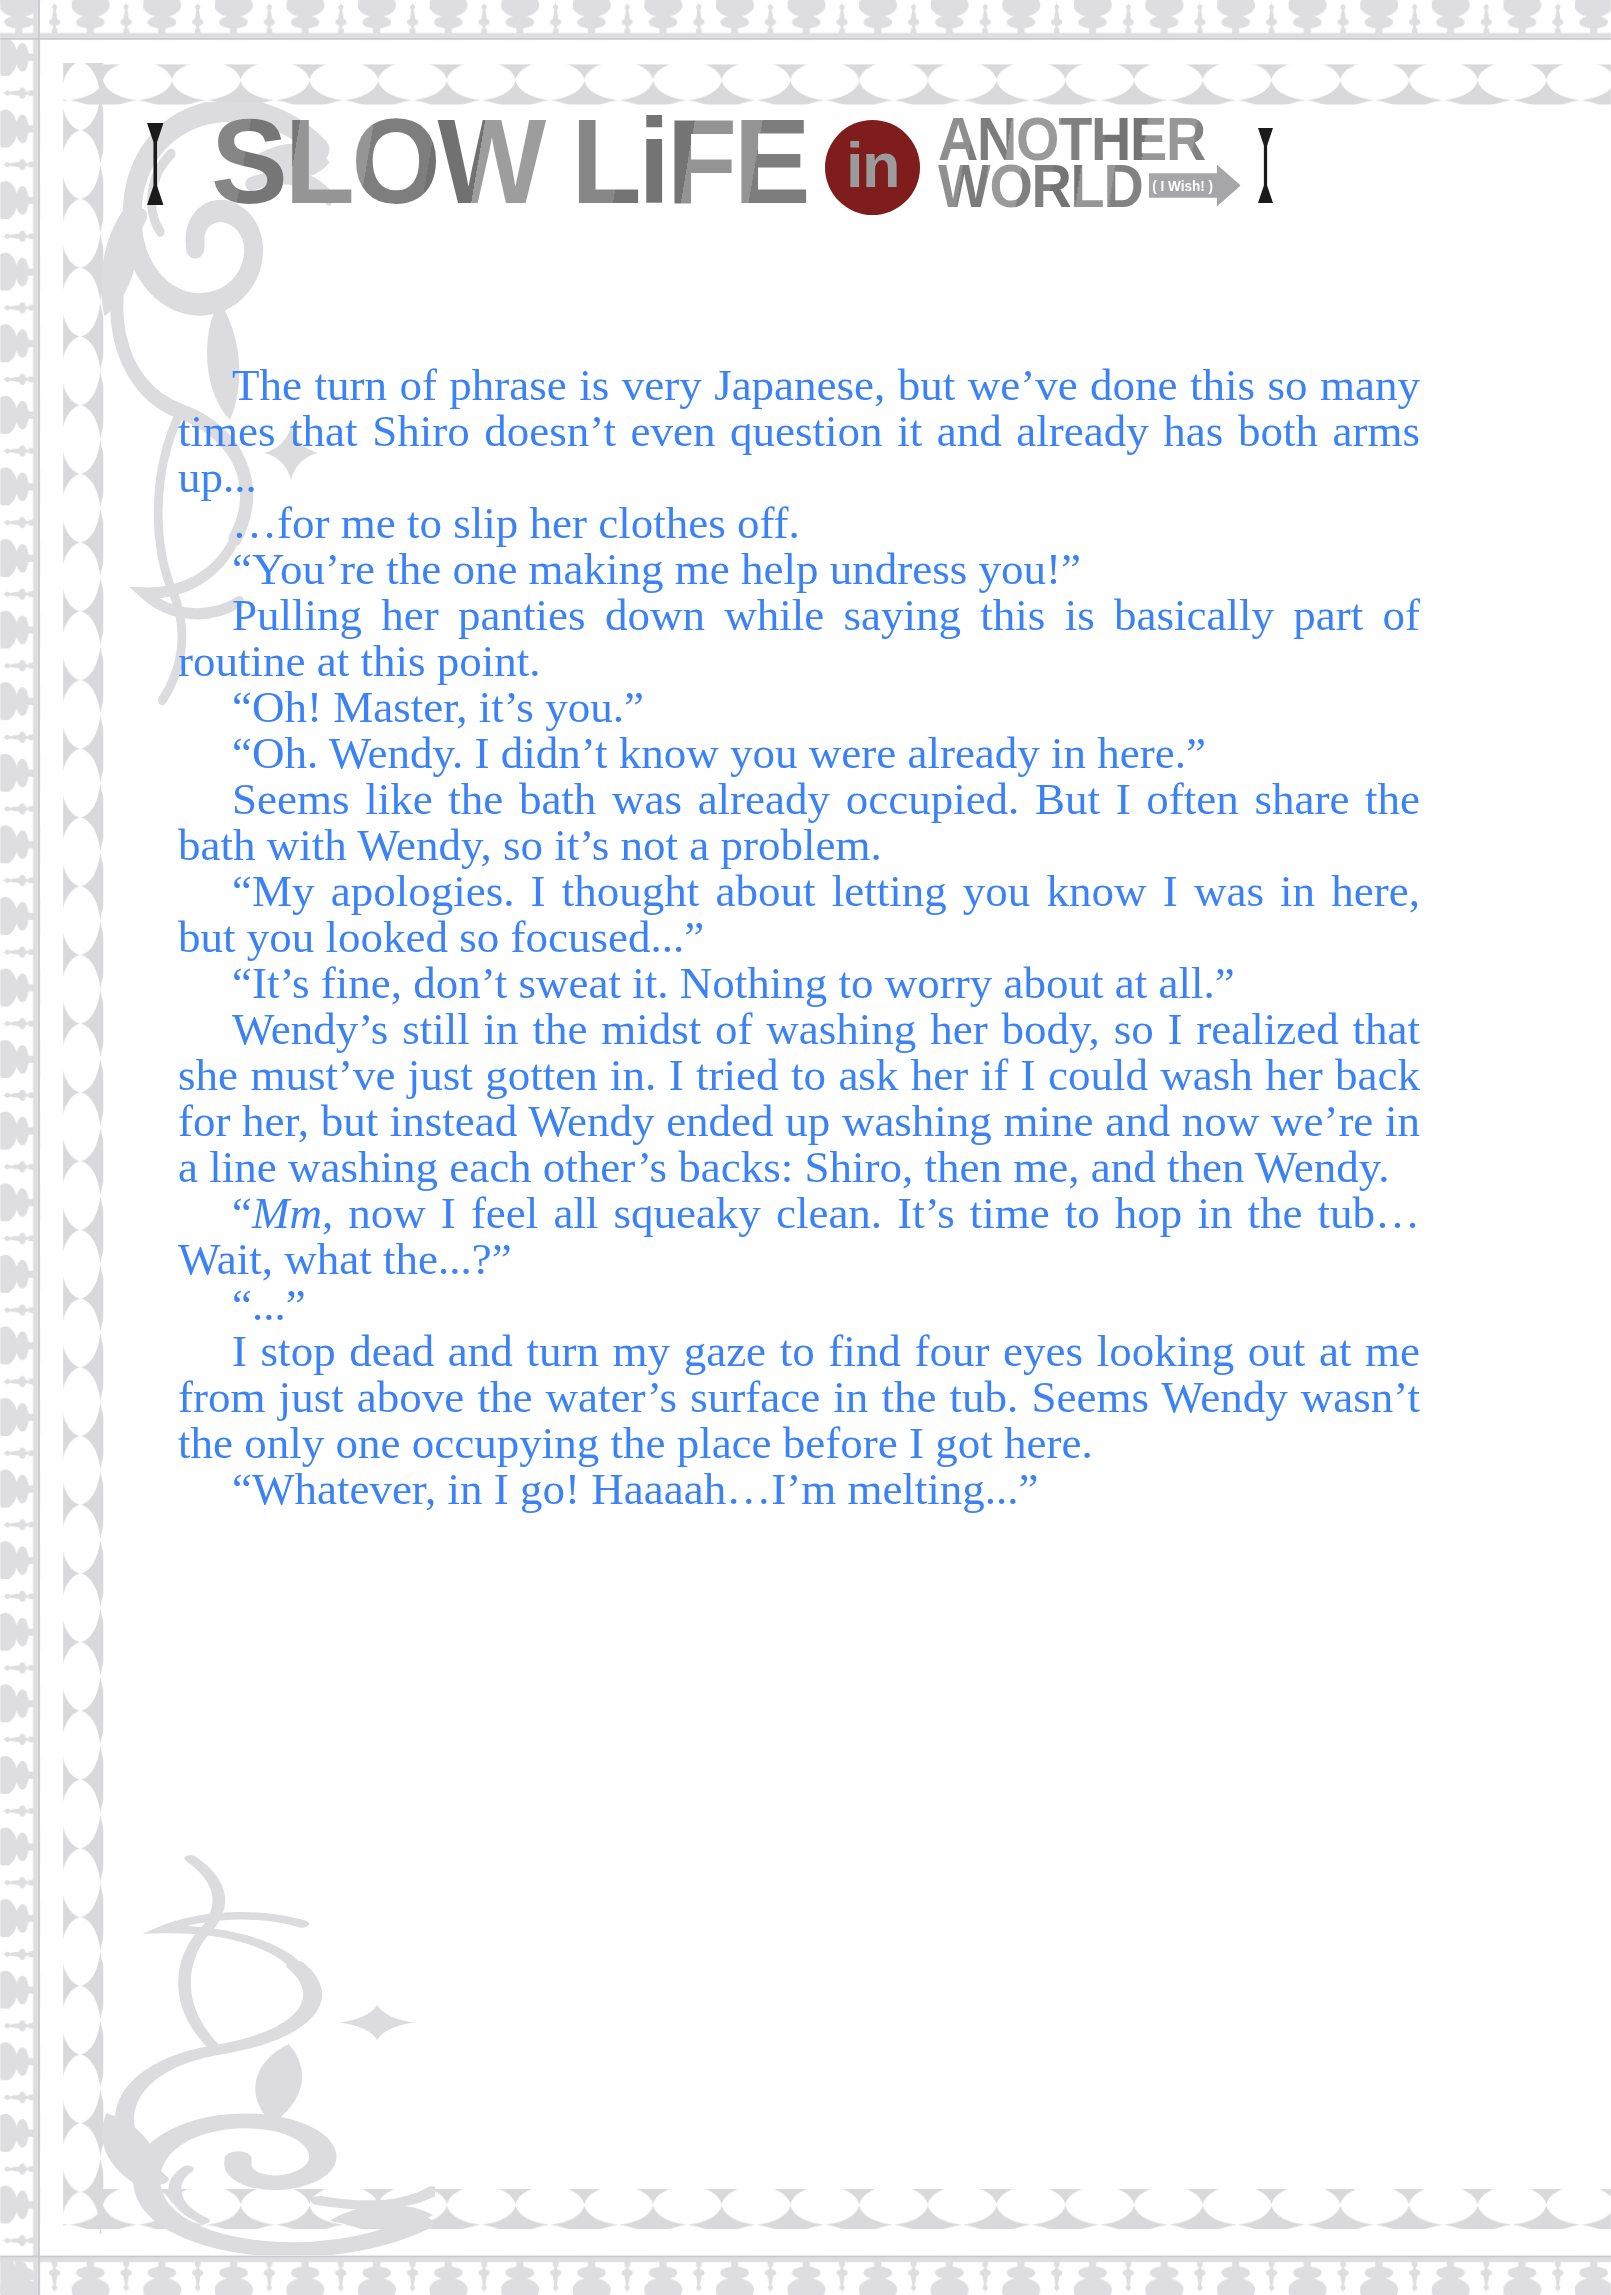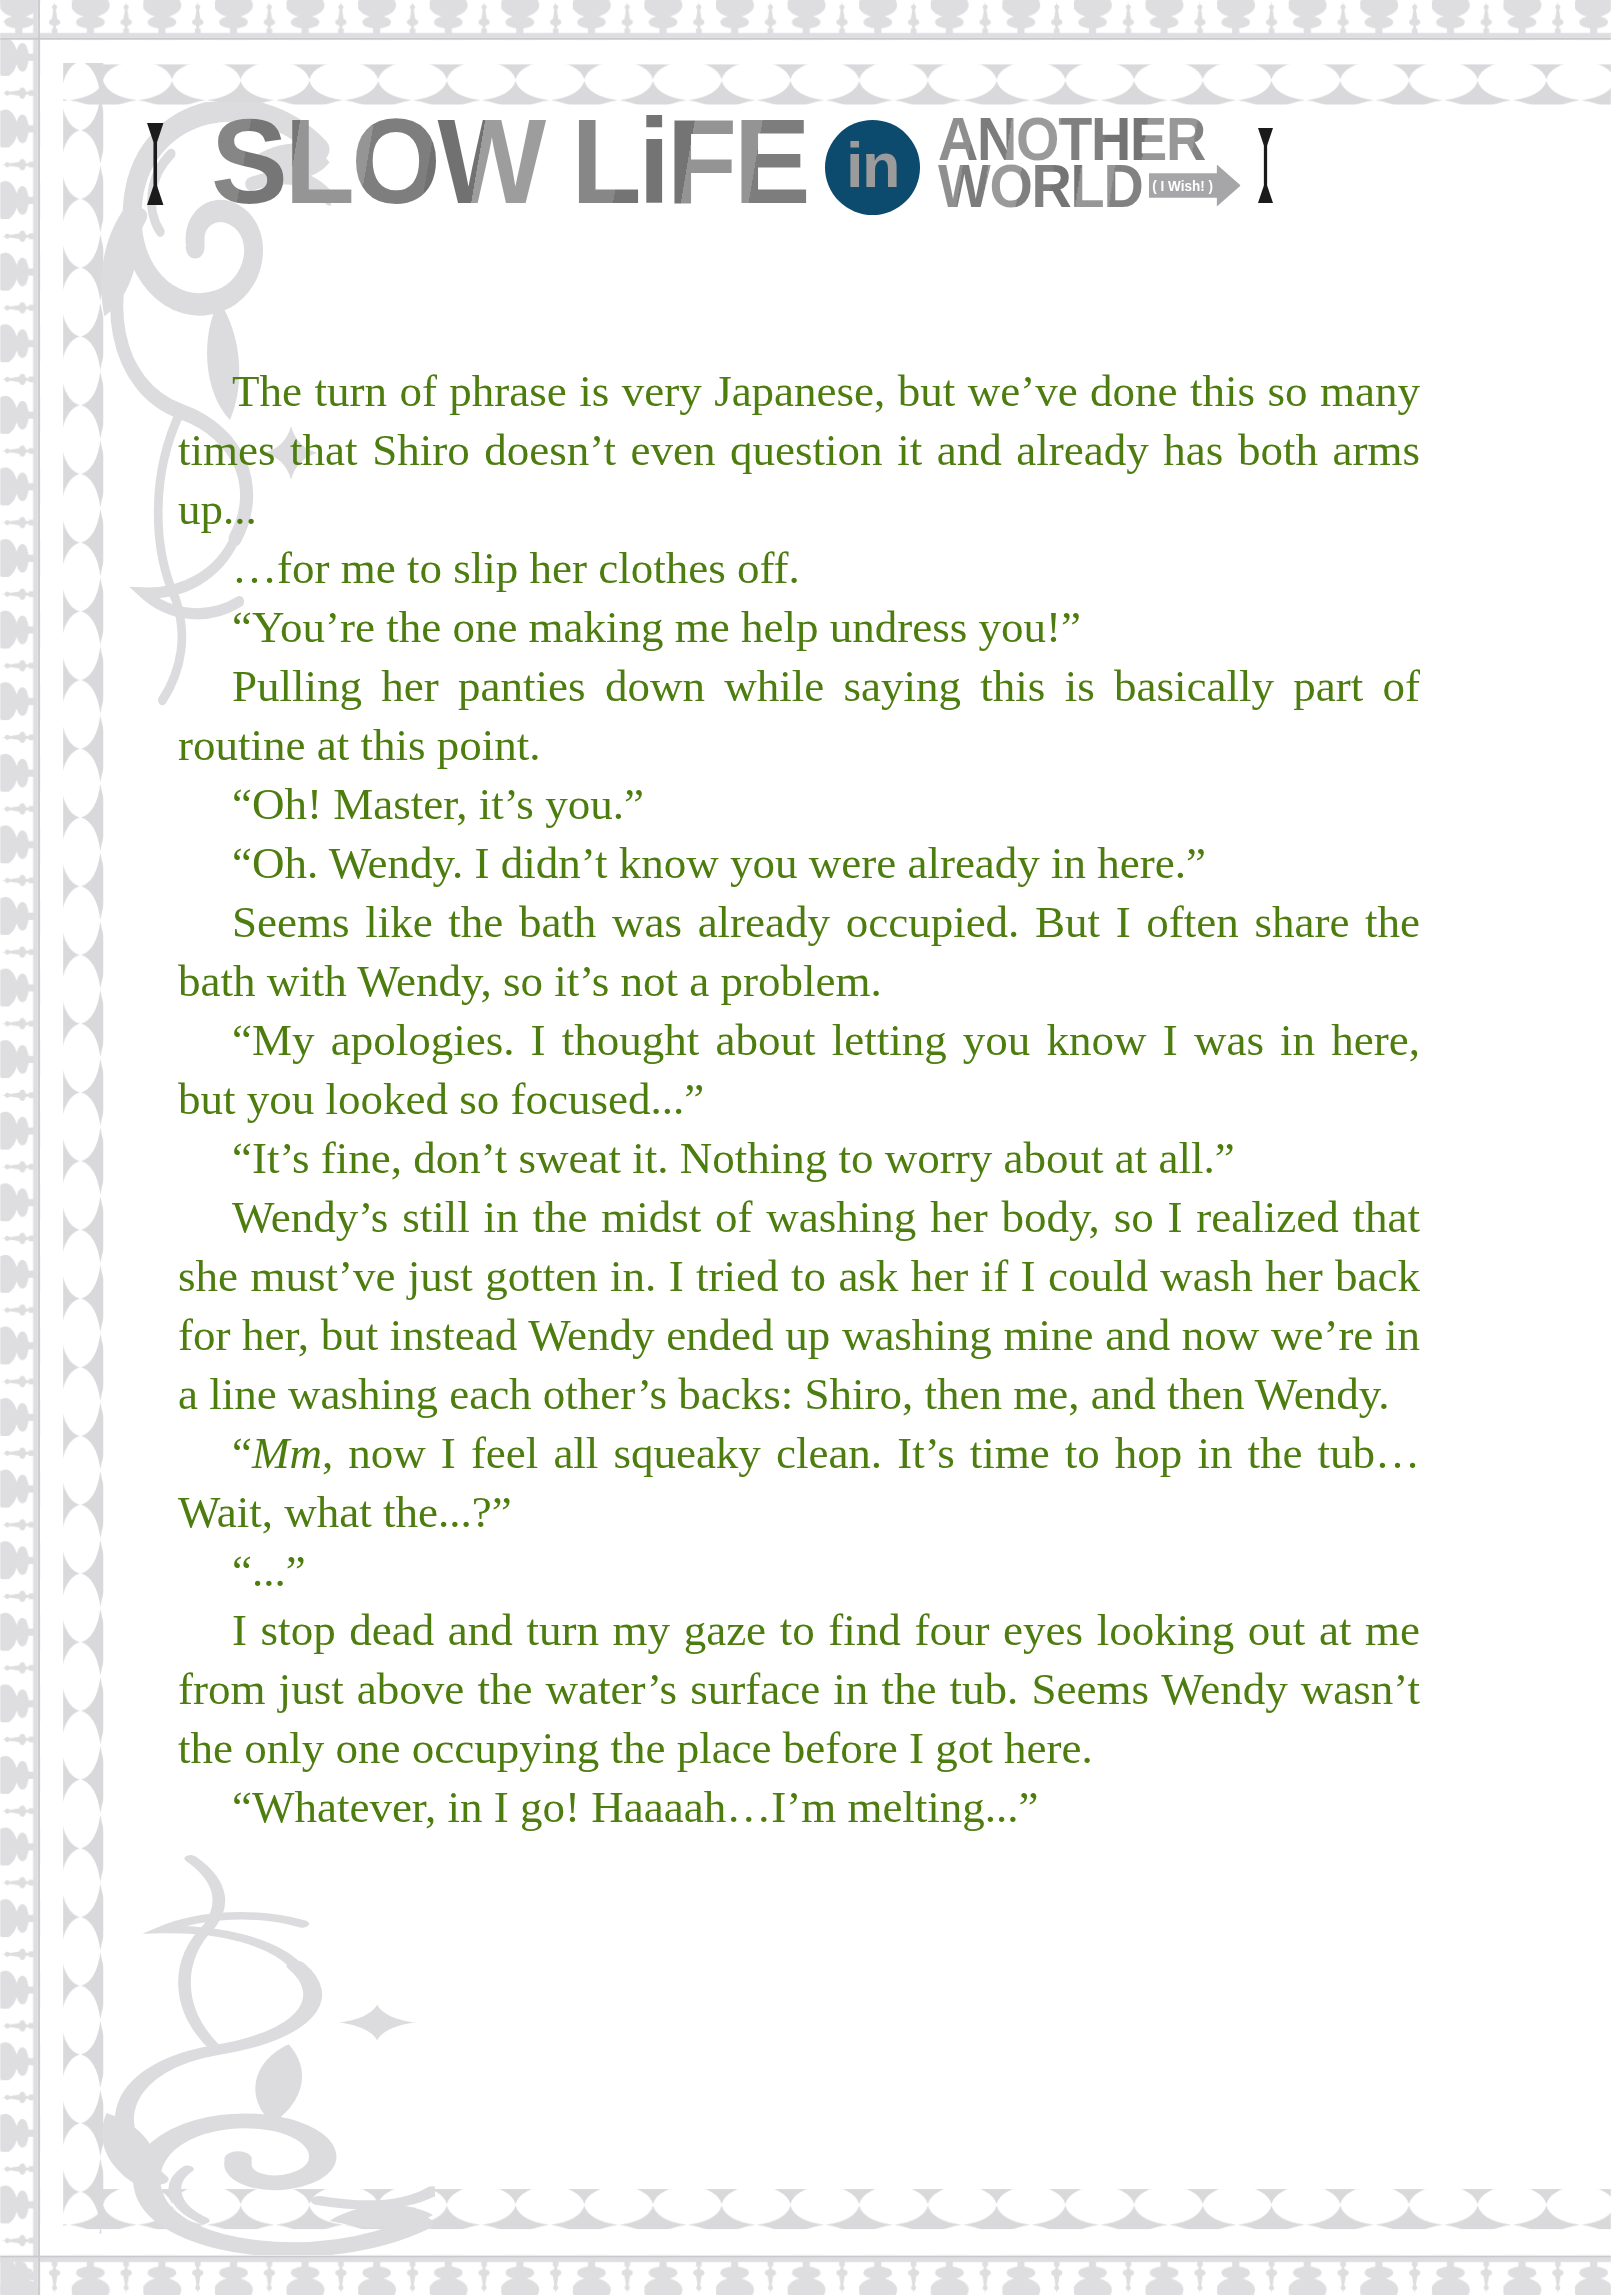--- a/index.html
+++ b/index.html
@@ -28,21 +28,21 @@
       background: linear-gradient(100deg,
         #868686 0 7%, #767676 7% 15%, #959595 15% 27%, #7e7e7e 27% 37%,
         #717171 37% 45%, #9d9d9d 45% 57%, #878787 57% 68%, #747474 68% 79%,
         #949494 79% 90%, #7d7d7d 90% 100%);
       -webkit-background-clip: text; background-clip: text; color: transparent;
     }
   }
   .in-badge {
     position: absolute; left: 825px; top: 120px; z-index: 2;
     width: 95px; height: 95px; border-radius: 50%;
-    background: #0c4a6e;
+    background: #7f1d1d;
     display: flex; align-items: center; justify-content: center;
     font-size: 63px; font-weight: bold; color: #9b9b9b; letter-spacing: -1.4px;
     padding-bottom: 4.3px; box-sizing: border-box;
   }
   .subtitle-block {
     position: absolute; left: 938px; top: 115px; z-index: 2;
     transform: scaleX(0.9); transform-origin: left top;
     font-weight: bold; font-size: 62px; line-height: 47px;
     letter-spacing: -1.4px; color: #8d8d8d; white-space: nowrap;
   }
@@ -62,21 +62,21 @@
     flex: 0 0 auto;
   }
   .wish-arrow span {
     display: block; width: 75px; text-align: center;
     font-size: 15px; font-weight: bold; color: #ffffff; letter-spacing: 0px;
   }
   
   .story {
     position: absolute; left: 178px; top: 362px; width: 1242px; z-index: 2;
     font-family: "Liberation Serif", serif;
-    font-size: 45px; line-height: 59px; color: #4d7c0f;
+    font-size: 45px; line-height: 46px; color: #3b82f6;
     text-align: justify;
   }
   .story p { margin: 0; text-indent: 54px; }
   .story .italic { font-style: italic; }
 </style>
 </head>
 <body>
 
 <svg id="frame-svg" width="1611" height="2295" viewBox="0 0 2250 3206" aria-hidden="true">
   <defs>

